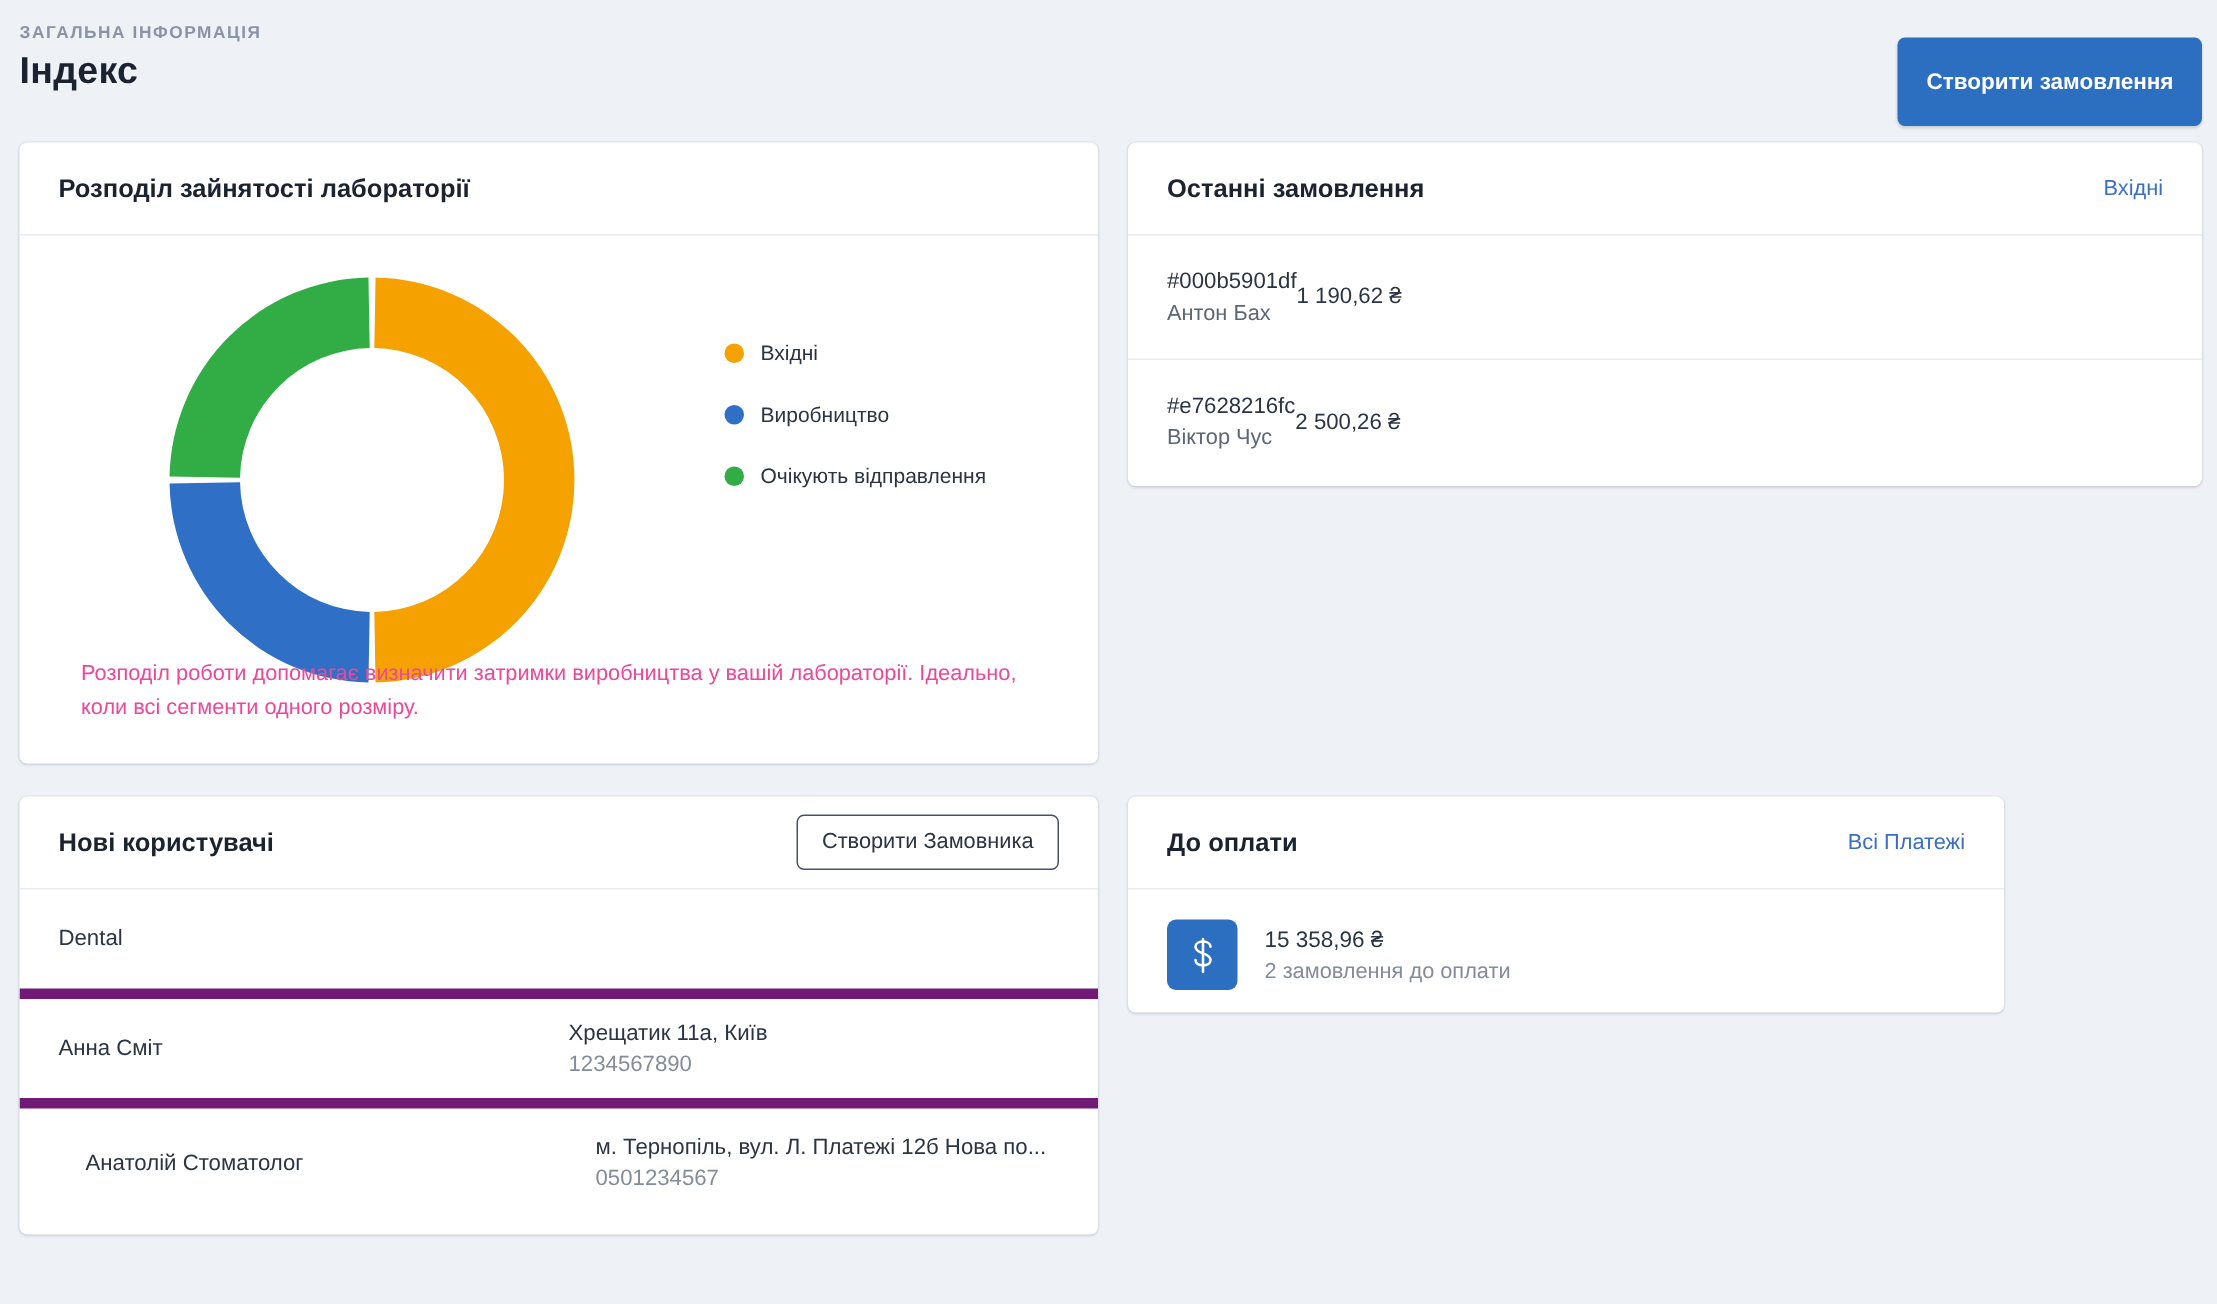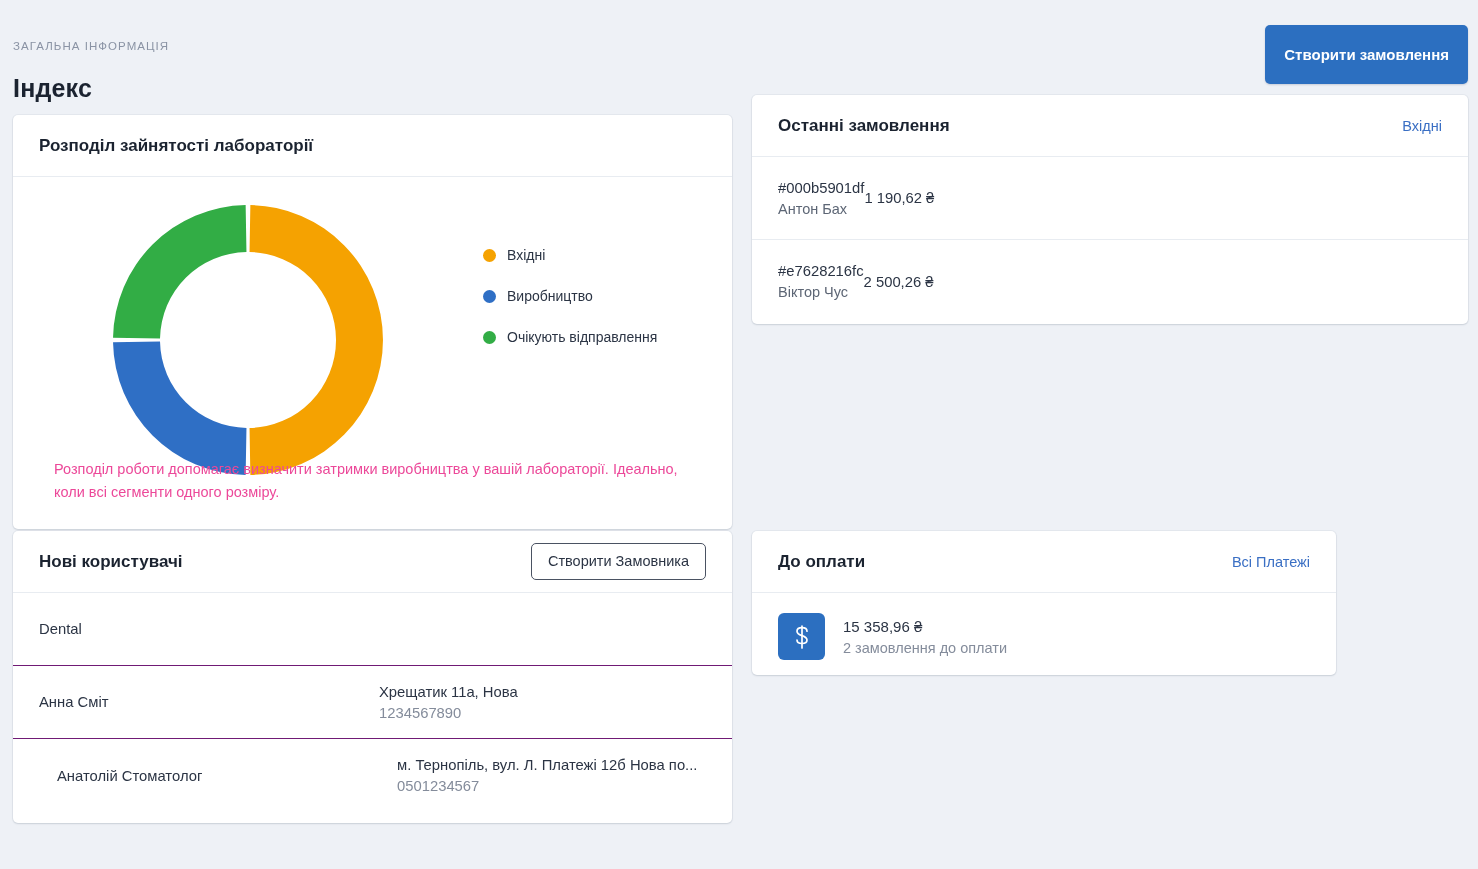--- a/index.html
+++ b/index.html
@@ -8,24 +8,24 @@
     background: #eef1f6;
     font-family: "Liberation Sans", "DejaVu Sans", sans-serif;
     color: #1f2733;
     overflow: hidden;
   }
   .page { position: relative; width: 1478px; height: 869px; }
 
   
   .page-header { position: absolute; left: 13px; top: 16px; }
   .eyebrow {
-    font-size: 11.5px; font-weight: 400; letter-spacing: 1.05px;
-    color: #8a93a4; text-transform: uppercase; margin-top: 24px;
-  }
-  .page-title { font-size: 25px; font-weight: 700; color: #1b2330; margin-top: 22px; letter-spacing: .2px; }
+    font-size: 11.5px; font-weight: 700; letter-spacing: 1.05px;
+    color: #8a93a4; text-transform: uppercase;
+  }
+  .page-title { font-size: 25px; font-weight: 700; color: #1b2330; margin-top: 5px; letter-spacing: .2px; }
 
   .primary-btn {
     position: absolute; right: 10px; top: 25px;
     background: #2c6fc0; color: #fff; border: none; border-radius: 5px;
     font-size: 15px; font-weight: 700; font-family: inherit;
     padding: 22px 19px; cursor: pointer; line-height: 1;
     box-shadow: 0 1px 2px rgba(20,40,80,.18);
   }
 
   
@@ -42,21 +42,21 @@
   .card-link {
     font-size: 14.5px; color: #3a6fc4; text-decoration: none; cursor: pointer;
   }
   .ghost-btn {
     background: #fff; border: 1px solid #4a5262; border-radius: 5px;
     font-family: inherit; font-size: 14.5px; color: #2b3444;
     padding: 10px 16px; cursor: pointer; line-height: 1;
   }
 
   
-  #chart-card { left: 13px; top: 95px; width: 719px; height: 414px; margin-top: 20px; }
+  #chart-card { left: 13px; top: 95px; width: 719px; height: 414px; }
   .chart-body { display: flex; align-items: flex-start; padding: 18px 0 0 0; }
   .donut-wrap { width: 470px; display: flex; justify-content: center; }
   .legend { padding-top: 52px; }
   .legend-row { display: flex; align-items: center; margin-bottom: 25px; }
   .legend-dot { width: 13px; height: 13px; border-radius: 50%; margin-right: 11px; flex: none; }
   .legend-label { font-size: 14px; color: #2b3444; }
   .chart-note {
     position: absolute; left: 41px; bottom: 26px; right: 30px;
     font-size: 14.5px; line-height: 1.55; color: #ec4899;
   }
@@ -69,21 +69,21 @@
   }
   .order-row:last-child { border-bottom: none; }
   .order-id { font-size: 14.8px; color: #2b3444; }
   .order-name { font-size: 14.5px; color: #5d6675; margin-top: 5px; }
   .order-amount { font-size: 14.8px; color: #2b3444; white-space: nowrap; }
 
   
   #users-card { left: 13px; top: 531px; width: 719px; height: 292px; }
   .user-row {
     height: 73px; display: flex; align-items: center;
-    padding: 0 26px; border-bottom: 1px solid #701a75;
+    padding: 0 26px; border-bottom: 7px solid #701a75;
   }
   .user-row:last-child { border-bottom: none; padding-left: 44px; }
   .user-name { font-size: 14.8px; color: #2b3444; width: 340px; flex: none; }
   .user-addr { font-size: 14.8px; color: #2b3444; }
   .user-phone { font-size: 14.8px; color: #848c9b; margin-top: 5px; }
 
   
   #billing-card { left: 752px; top: 531px; width: 584px; height: 144px; }
   .billing-row { display: flex; align-items: center; padding: 20px 26px; }
   .money-badge {
@@ -165,21 +165,21 @@
     </div>
     <div class="user-row">
       <div class="user-name">Dental</div>
       <div>
         <div class="user-addr"></div>
       </div>
     </div>
     <div class="user-row">
       <div class="user-name">Анна Сміт</div>
       <div>
-        <div class="user-addr">Хрещатик 11а, Нова</div>
+        <div class="user-addr">Хрещатик 11а, Київ</div>
         <div class="user-phone">1234567890</div>
       </div>
     </div>
     <div class="user-row">
       <div class="user-name">Анатолій Стоматолог</div>
       <div>
         <div class="user-addr">м. Тернопіль, вул. Л. Платежі 12б Нова по...</div>
         <div class="user-phone">0501234567</div>
       </div>
     </div>

